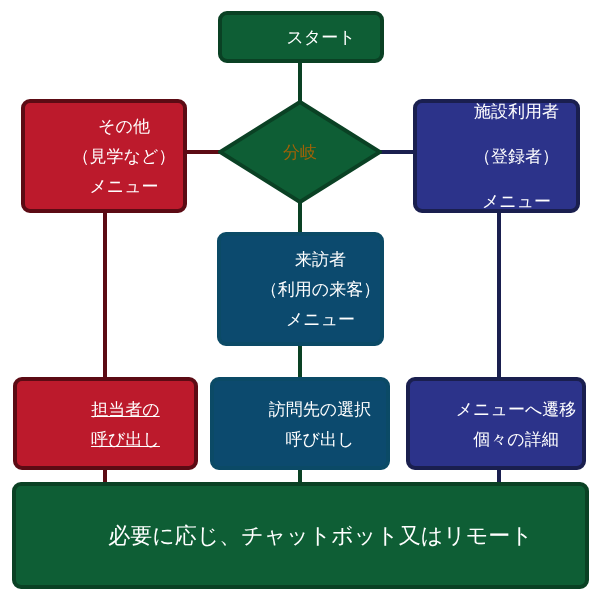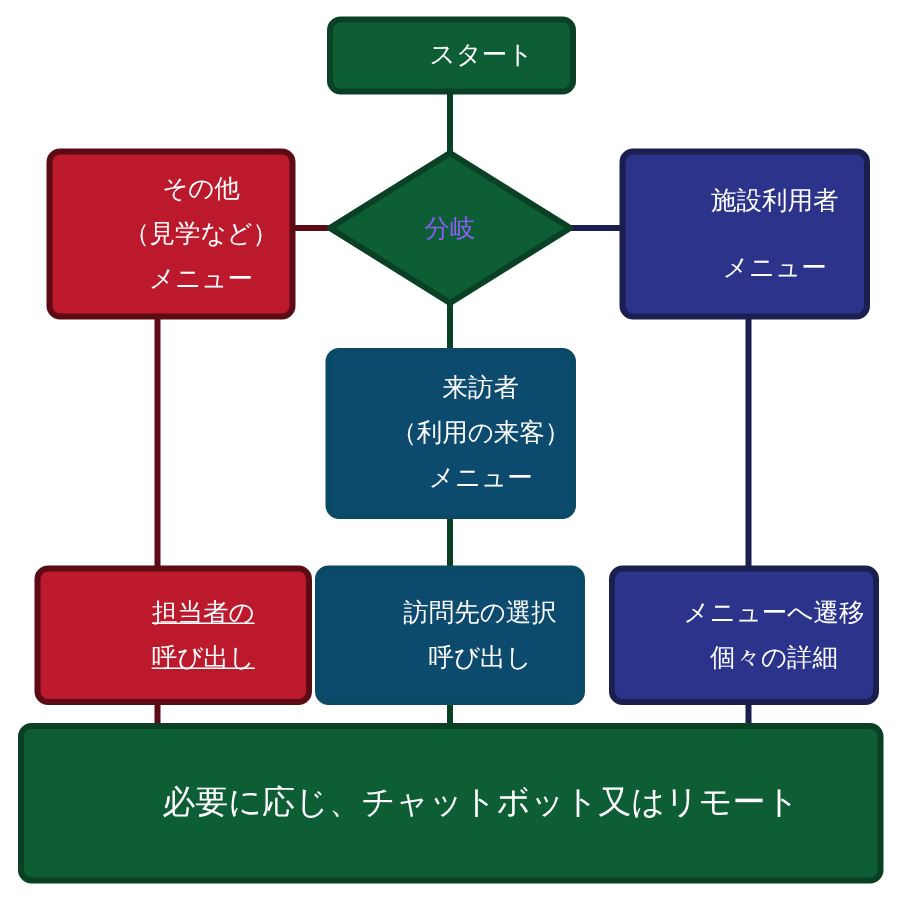--- a/index.html
+++ b/index.html
@@ -4,26 +4,26 @@
 <style>
   html, body { margin:0; padding:0; background:#ffffff; }
   body { width:600px; height:600px; position:relative; overflow:hidden;
          font-family:"DejaVu Serif","Liberation Serif",serif; }
   .line { position:absolute; }
   .box { position:absolute; box-sizing:border-box; border-radius:9px; border:4px solid;
          display:flex; flex-direction:column; align-items:center; justify-content:center;
          color:#ffffff; font-size:17px; line-height:30px; text-align:center;padding-left:40px; }
   .box span { display:block; white-space:nowrap; }
   .green { background:#0e5e35; border-color:#0a4124; }
-  .red { background:#bc1a2c; border-color:#5c0b14;margin-left:10px; }
+  .red { background:#bc1a2c; border-color:#5c0b14; }
   .blue { background:#2c338a; border-color:#1a1f4f; }
   .teal { background:#0c4a6e; border-color:#0b4a66; }
   #diamond { position:absolute; left:218px; top:100px; width:164px; height:104px; }
   #diamond-label { position:absolute; left:218px; top:100px; width:164px; height:104px;
-         display:flex; align-items:center; justify-content:center; color:#8b5cf6; font-size:17px; }
+         display:flex; align-items:center; justify-content:center; color:#a16207; font-size:17px; }
 </style>
 </head>
 <body>
 
 <div class="line" style="left:298px;top:60px;width:4px;height:44px;background:#0a4124;"></div>
 <div class="line" style="left:298px;top:200px;width:4px;height:36px;background:#0a4124;"></div>
 <div class="line" style="left:185px;top:150px;width:36px;height:4px;background:#5c0b14;"></div>
 <div class="line" style="left:379px;top:150px;width:36px;height:4px;background:#1a1f4f;"></div>
 <div class="line" style="left:103px;top:210px;width:4px;height:280px;background:#5c0b14;"></div>
 <div class="line" style="left:497px;top:210px;width:4px;height:280px;background:#1a1f4f;"></div>
@@ -41,20 +41,21 @@
   </div>
 
 <div class="box red" style="left:21px;top:99px;width:166px;height:114px;">
   <span>その他</span>
   <span>（見学など）</span>
   <span>メニュー</span>
 </div>
 
 <div class="box blue" style="left:413px;top:99px;width:167px;height:114px;gap:15px;">
   <span>施設利用者</span>
+  <span>（登録者）</span>
   <span>メニュー</span>
 </div>
 
 <div class="box teal" style="left:217px;top:232px;width:167px;height:114px;">
   <span>来訪者</span>
   <span>（利用の来客）</span>
   <span>メニュー</span>
 </div>
 
 <div class="box red" style="left:13px;top:377px;width:185px;height:93px;text-decoration:underline;">

